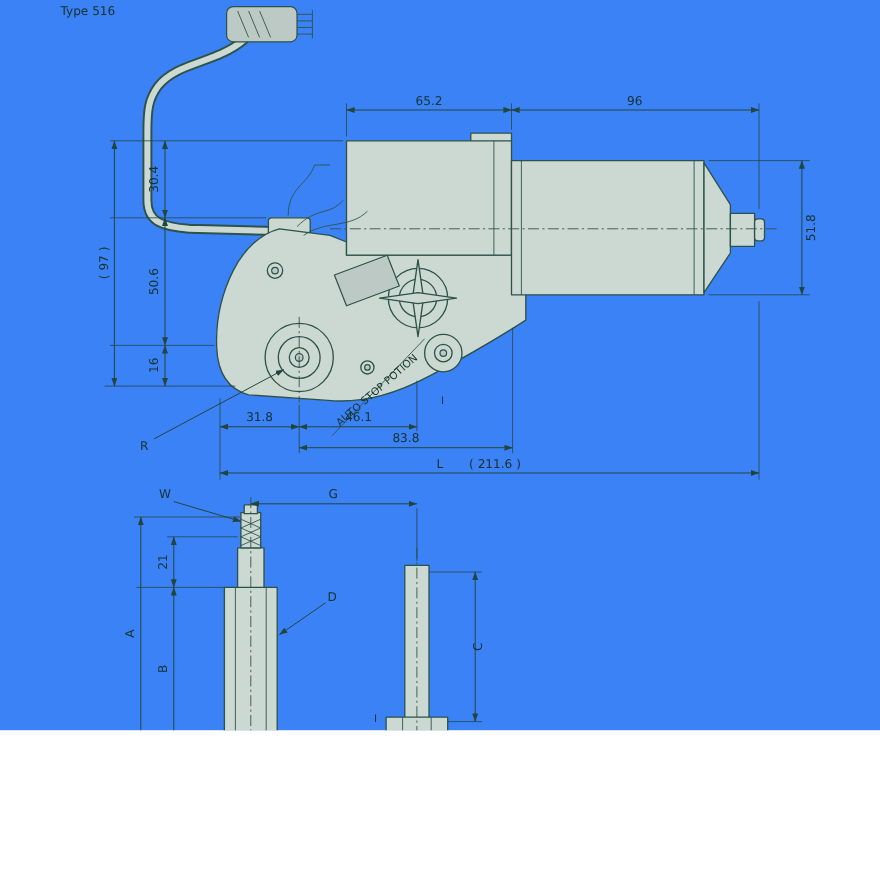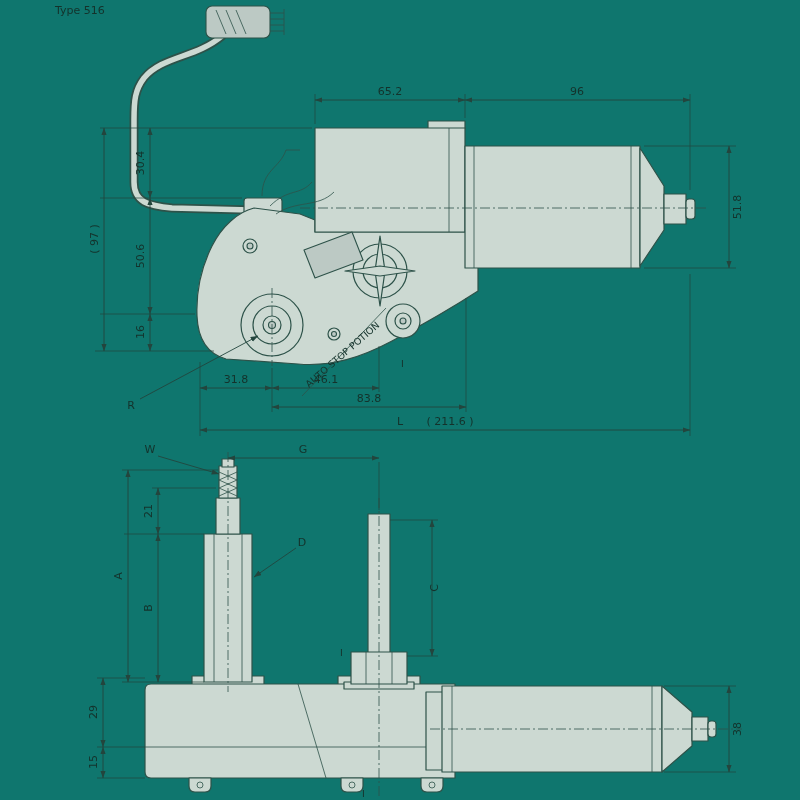--- a/index.html
+++ b/index.html
@@ -1,16 +1,16 @@
 <!DOCTYPE html>
 <html><head>
 <meta charset="utf-8">
 <style>
   html,body{margin:0;padding:0;background:#ffffff;}
-  .frame{width:800px;height:800px;position:relative;background:#0f766e;overflow:hidden;text-decoration:underline;}
+  .frame{width:800px;height:664px;position:relative;background:#3b82f6;overflow:hidden;text-decoration:underline;}
   svg{display:block;}
   
   .body-fill{fill:#ccd9d2;stroke:#2d5249;stroke-width:1.2;stroke-linejoin:round;}
   .body-dark{fill:#bcc9c4;stroke:#2d5249;stroke-width:1.1;stroke-linejoin:round;}
   .thin{fill:none;stroke:#2d5249;stroke-width:.8;}
   .cable-out{fill:none;stroke:#2d5249;stroke-width:9;stroke-linecap:round;}
   .cable-in{fill:none;stroke:#ccd9d2;stroke-width:5.5;stroke-linecap:round;}
   .dim{fill:none;stroke:#23453d;stroke-width:.9;}
   .ext{fill:none;stroke:#23453d;stroke-width:.7;}
   .cl{fill:none;stroke:#2d5249;stroke-width:.8;stroke-dasharray:10 3 2 3;}

